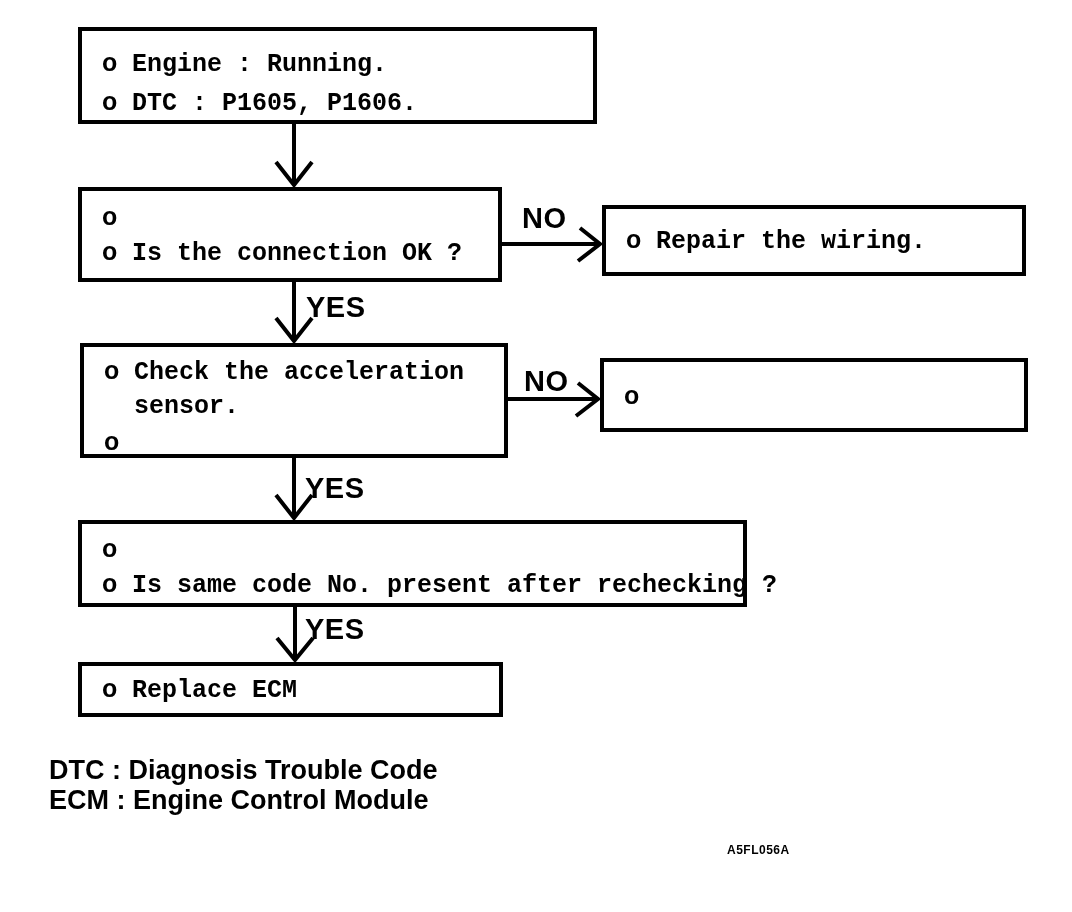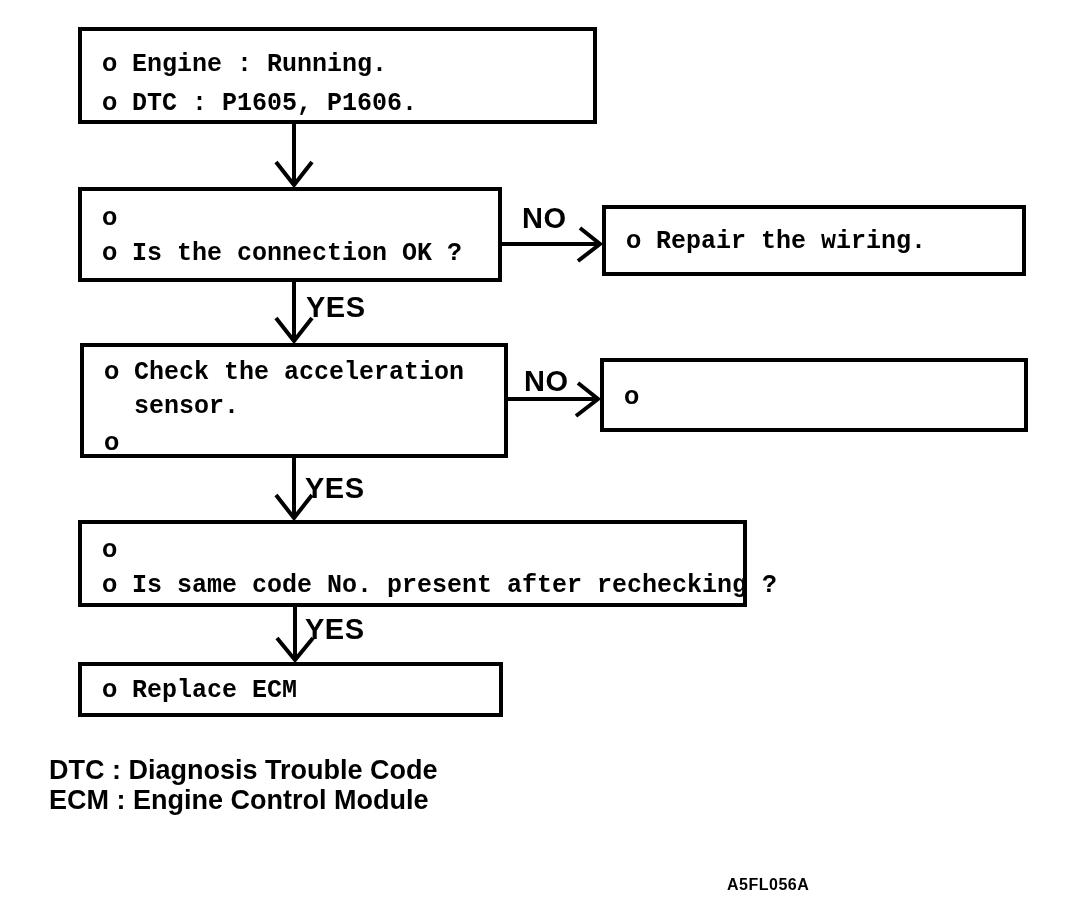--- a/index.html
+++ b/index.html
@@ -22,21 +22,21 @@
     padding-right:6px;
   }
   .box.center { display:flex; flex-direction:column; justify-content:center; }
   .row { display:flex; align-items:baseline; }
   .blt { flex:0 0 30px; }
   .txt { white-space:nowrap;font-family:Liberation Mono, monospace; }
   .lbl { position:absolute; font-size:29px; line-height:1; letter-spacing:0.5px; }
   .arrow { position:absolute; }
   .arrow svg { display:block; }
   .footnotes { position:absolute; left:30px; top:755px; font-size:27px; line-height:30px;margin-left:19px; }
-  .figcode { position:absolute; left:727px; top:876px; font-size:16px; font-weight:bold; letter-spacing:0.5px; }
+  .figcode { position:absolute; left:727px; top:843px; font-size:12px; font-weight:bold; letter-spacing:0.5px; }
 </style>
 </head>
 <body>
 
 <div class="canvas">
 
   <div class="box" style="left:78px; top:27px; width:519px; height:97px; padding-top:13px; line-height:37px;">
     <div class="row">
       <span class="blt">o</span>
       <span class="txt">Engine : Running.</span>

